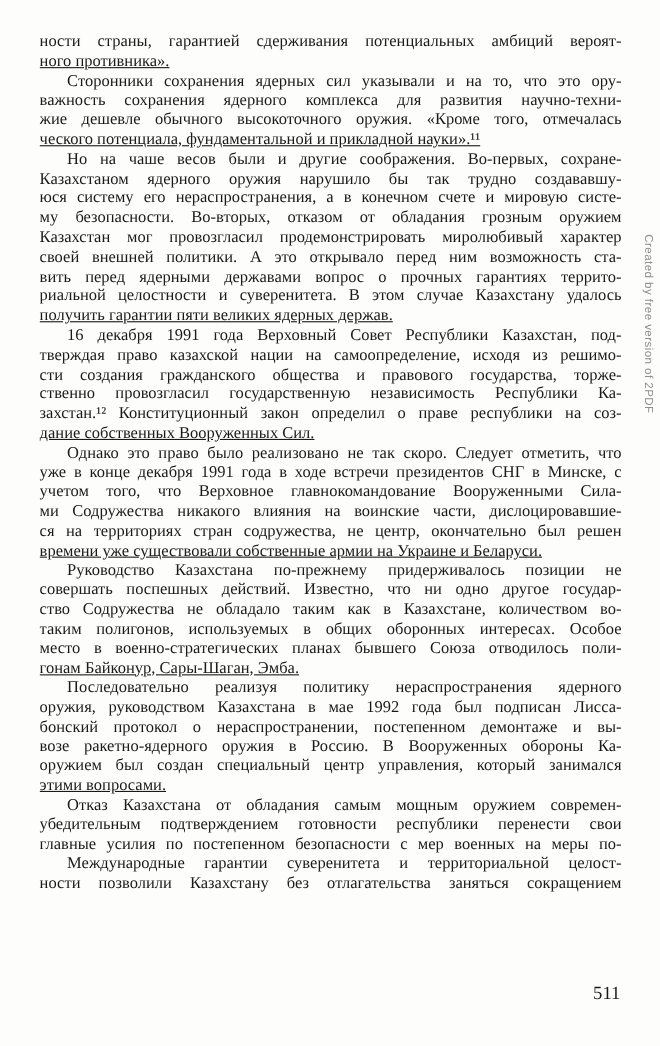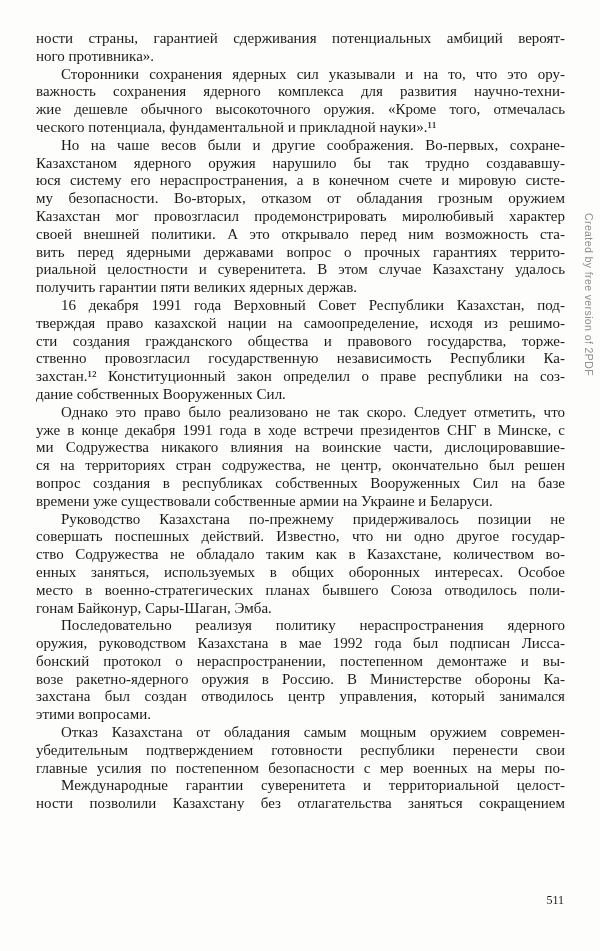--- a/index.html
+++ b/index.html
@@ -24,28 +24,29 @@
     color: #1a1a1a;
   }
   .line {
     white-space: nowrap;
     overflow: hidden;
     text-align: justify;
     text-align-last: justify;
   }
   .line.para-end {
     text-align-last: left;
+    text-decoration: underline;
   }
   .line.indent {
     text-indent: 25px;
   }
   .page-number {
     position: absolute;
     right: 36px; top: 893px;
-    font-size: 12px;
+    font-size: 17px;
     color: #1a1a1a;
     text-align: right;
   }
   .watermark {
     position: absolute;
     right: 5px; top: 213px;
     writing-mode: vertical-rl;
     font-family: "Liberation Sans", sans-serif;
     font-size: 10.5px;
     letter-spacing: 0.4px;
@@ -74,35 +75,35 @@
       <div class="line">риальной целостности и суверенитета. В этом случае Казахстану удалось</div>
       <div class="line para-end">получить гарантии пяти великих ядерных держав.</div>
       <div class="line indent">16 декабря 1991 года Верховный Совет Республики Казахстан, под-</div>
       <div class="line">тверждая право казахской нации на самоопределение, исходя из решимо-</div>
       <div class="line">сти создания гражданского общества и правового государства, торже-</div>
       <div class="line">ственно провозгласил государственную независимость Республики Ка-</div>
       <div class="line">захстан.¹² Конституционный закон определил о праве республики на соз-</div>
       <div class="line para-end">дание собственных Вооруженных Сил.</div>
       <div class="line indent">Однако это право было реализовано не так скоро. Следует отметить, что</div>
       <div class="line">уже в конце декабря 1991 года в ходе встречи президентов СНГ в Минске, с</div>
+      <div class="line">учетом того, что Верховное главнокомандование Вооруженными Сила-</div>
       <div class="line">ми Содружества никакого влияния на воинские части, дислоцировавшие-</div>
       <div class="line">ся на территориях стран содружества, не центр, окончательно был решен</div>
-      <div class="line">вопрос создания в республиках собственных Вооруженных Сил на базе</div>
       <div class="line para-end">времени уже существовали собственные армии на Украине и Беларуси.</div>
       <div class="line indent">Руководство Казахстана по-прежнему придерживалось позиции не</div>
       <div class="line">совершать поспешных действий. Известно, что ни одно другое государ-</div>
       <div class="line">ство Содружества не обладало таким как в Казахстане, количеством во-</div>
-      <div class="line">енных заняться, используемых в общих оборонных интересах. Особое</div>
+      <div class="line">таким полигонов, используемых в общих оборонных интересах. Особое</div>
       <div class="line">место в военно-стратегических планах бывшего Союза отводилось поли-</div>
       <div class="line para-end">гонам Байконур, Сары-Шаган, Эмба.</div>
       <div class="line indent">Последовательно реализуя политику нераспространения ядерного</div>
       <div class="line">оружия, руководством Казахстана в мае 1992 года был подписан Лисса-</div>
       <div class="line">бонский протокол о нераспространении, постепенном демонтаже и вы-</div>
-      <div class="line">возе ракетно-ядерного оружия в Россию. В Министерстве обороны Ка-</div>
-      <div class="line">захстана был создан отводилось центр управления, который занимался</div>
+      <div class="line">возе ракетно-ядерного оружия в Россию. В Вооруженных обороны Ка-</div>
+      <div class="line">оружием был создан специальный центр управления, который занимался</div>
       <div class="line para-end">этими вопросами.</div>
       <div class="line indent">Отказ Казахстана от обладания самым мощным оружием современ-</div>
       <div class="line">убедительным подтверждением готовности республики перенести свои</div>
       <div class="line">главные усилия по постепенном безопасности с мер военных на меры по-</div>
       <div class="line indent">Международные гарантии суверенитета и территориальной целост-</div>
       <div class="line">ности позволили Казахстану без отлагательства заняться сокращением</div>
     </div>
   <div class="page-number">511</div>
   <div class="watermark">Created by free version of 2PDF</div>
 </div>

